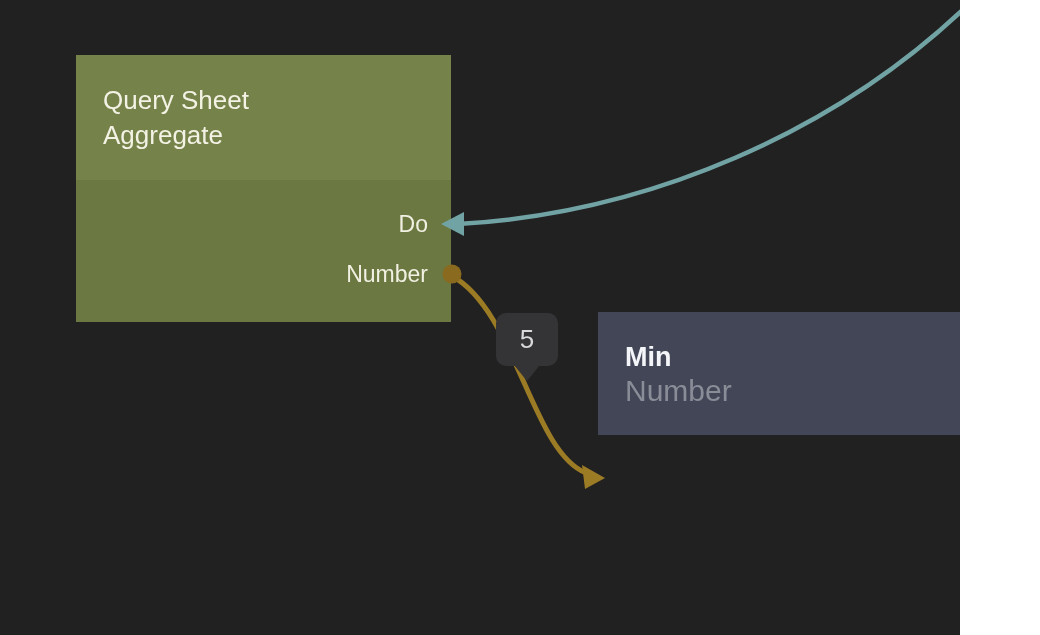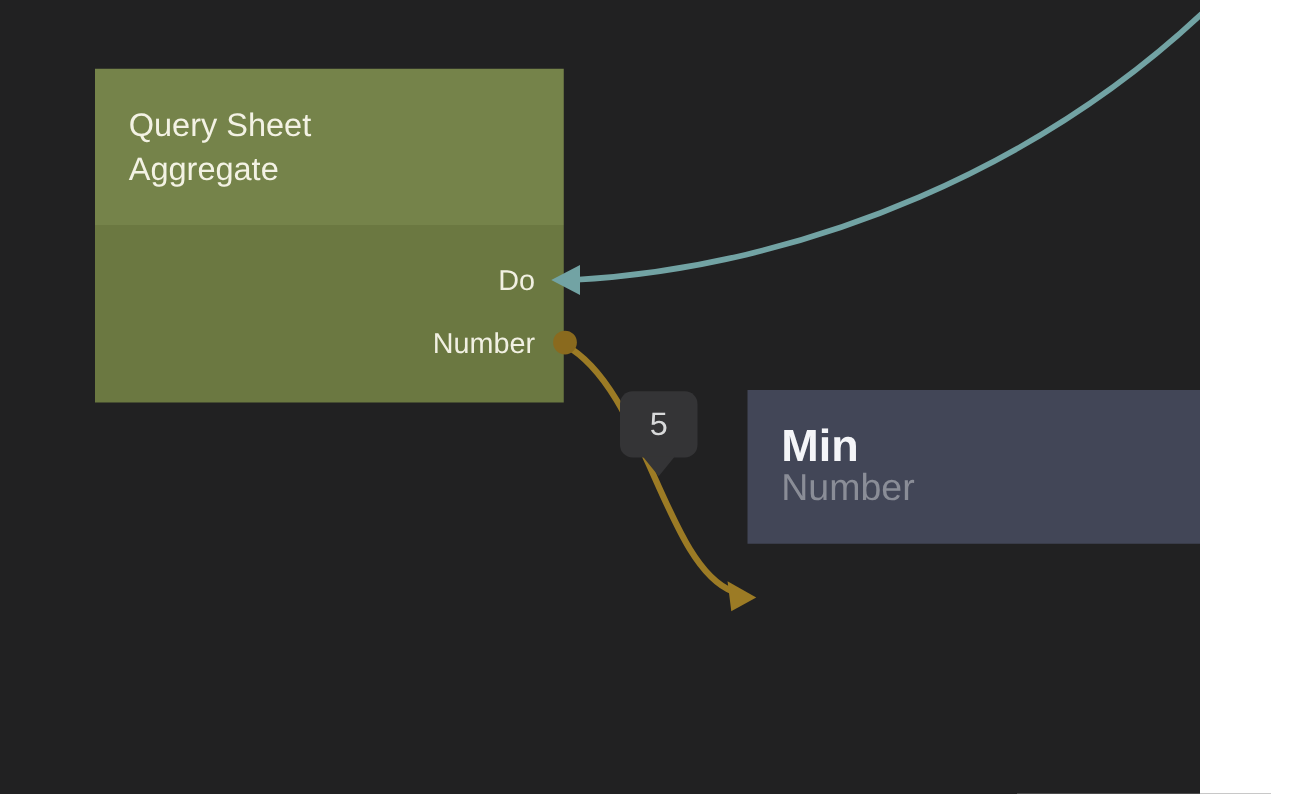--- a/index.html
+++ b/index.html
@@ -48,21 +48,21 @@
   .node-slate .node-body { height: 91px; }
 
   .node-title {
     font-size: 26px;
     line-height: 35px;
     color: #f3f2e4;
     max-width: 230px;
   }
   .node-slate .node-title {
     color: #f4f5f8;
-    font-size: 36px;
+    font-size: 27px;
     font-weight: 600;
     line-height: 34px;
     max-width: none;
   }
   .node-subtitle {
     font-size: 30px;
     line-height: 34px;
     color: #8a8d97;
   }
 

